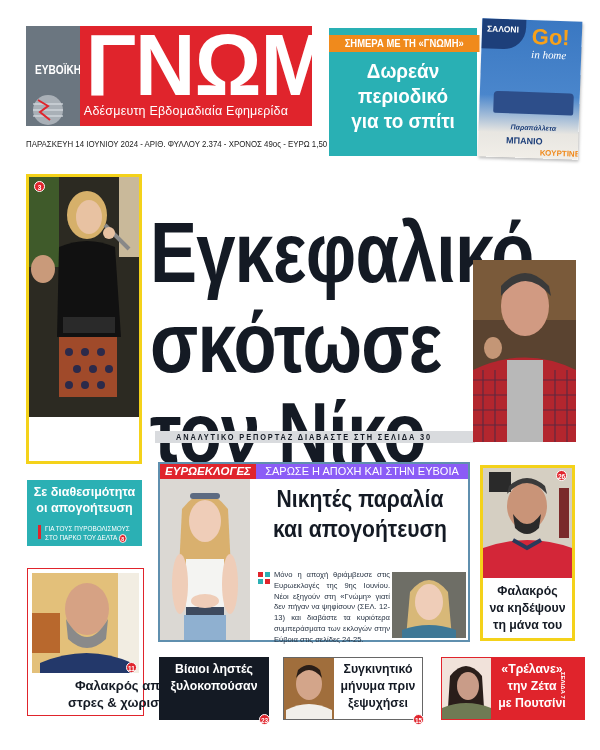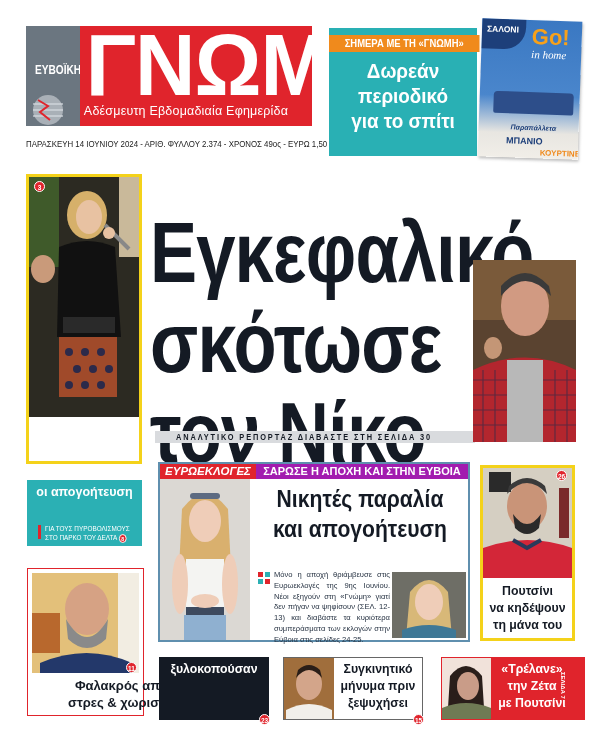--- a/index.html
+++ b/index.html
@@ -44,21 +44,21 @@
 
   
   #police-box { left: 27px; top: 480px; width: 115px; height: 66px; background: #2bb0b4; }
   #police-title { left: 27px; top: 484px; width: 115px; color: #fff; font-weight: bold; font-size: 12.5px; line-height: 16px; text-align: center; }
   #police-bar { left: 38px; top: 525px; width: 3px; height: 14px; background: #e0242c; }
   #police-sub { left: 45px; top: 524px; width: 100px; color: #fff; font-size: 7.5px; line-height: 9px; transform: scaleX(0.85); transform-origin: left top; white-space: nowrap; }
 
   
   #euro-box { left: 158px; top: 462px; width: 312px; height: 180px; border: 2px solid #5f8fae; background: #fff; }
   #euro-tag { left: 160px; top: 464px; width: 96px; height: 15px; background: #e0242c; color: #fff; font-weight: bold; font-style: italic; font-size: 11.5px; line-height: 15px; text-align: center; white-space: nowrap; }
-  #euro-strap { left: 256px; top: 464px; width: 212px; height: 15px; background: #a21caf; color: #fff; font-weight: bold; font-size: 11px; line-height: 15px; text-align: center; white-space: nowrap; }
+  #euro-strap { left: 256px; top: 464px; width: 212px; height: 15px; background: #8b5cf6; color: #fff; font-weight: normal; font-size: 11px; line-height: 15px; text-align: center; white-space: nowrap; }
   #euro-girl-photo { left: 160px; top: 479px; width: 90px; height: 161px; background: linear-gradient(180deg,#dedcd8 0%,#d4d1cc 100%); overflow: hidden; }
   #euro-headline { left: 252px; top: 484px; width: 216px; font-weight: bold; font-size: 24px; line-height: 30px; text-align: center; color: #141a24; transform: scaleX(0.88); }
   #euro-icon { left: 258px; top: 572px; width: 12px; height: 12px; }
   #euro-body { left: 274px; top: 570px; width: 116px; font-size: 7.6px; line-height: 10.8px; color: #263242; text-align: justify; }
   #euro-girl2-photo { left: 392px; top: 572px; width: 74px; height: 66px; background: linear-gradient(180deg,#717068 0%,#5b5d58 40%,#3f6f8a 80%,#367396 100%); overflow: hidden; }
 
   
   #mourn-card { left: 480px; top: 465px; width: 95px; height: 176px; border: 3px solid #f4d21a; background: #fff; }
   #mourn-photo { left: 483px; top: 468px; width: 89px; height: 110px; background: linear-gradient(180deg,#d7d1c5 0%,#b7a896 50%,#d8283a 70%,#cf2234 100%); overflow: hidden; }
   #mourn-caption { left: 483px; top: 583px; width: 89px; font-weight: bold; font-size: 12.3px; line-height: 17px; text-align: center; color: #141a24; }
@@ -175,20 +175,21 @@
         <line x1="10" y1="110" x2="10" y2="182"></line>
         <line x1="22" y1="110" x2="22" y2="182"></line>
         <line x1="82" y1="110" x2="82" y2="182"></line>
         <line x1="94" y1="110" x2="94" y2="182"></line>
       </g>
   </svg>
 </div>
 
 <div class="abs" id="police-box"></div>
 <div class="abs" id="police-title">
+  <div>Σε διαθεσιμότητα</div>
   <div>οι απογοήτευση</div>
 </div>
 <div class="abs" id="police-bar"></div>
 <div class="abs" id="police-sub">
   <div>ΓΙΑ ΤΟΥΣ ΠΥΡΟΒΟΛΙΣΜΟΥΣ</div>
   <div><span>ΣΤΟ ΠΑΡΚΟ ΤΟΥ ΔΕΛΤΑ</span> <span class="page-badge" style="display:inline-block;width:9px;height:9px;line-height:9px;font-size:6px;vertical-align:middle;">8</span></div>
 </div>
 
 <div class="abs" id="euro-box"></div>
 <div class="abs" id="euro-tag">ΕΥΡΩΕΚΛΟΓΕΣ</div>
@@ -235,21 +236,21 @@
     <rect x="76" y="20" width="10" height="50" fill="#7a2a2a"></rect>
     <ellipse cx="44" cy="38" rx="20" ry="24" fill="#c99478"></ellipse>
     <path d="M24 26 Q44 4 64 26 L62 18 Q44 2 26 18 Z" fill="#3a3a3a"></path>
     <path d="M30 46 Q44 66 58 46 L56 60 Q44 72 32 60 Z" fill="#2a2a2a"></path>
     <path d="M0 80 Q44 64 89 80 L89 110 L0 110 Z" fill="#d32638"></path>
     <path d="M30 72 L44 80 L58 72" stroke="#2a3a5a" stroke-width="4" fill="none"></path>
   </svg>
 </div>
 <div class="abs page-badge" style="left:556px;top:470px;">26</div>
 <div class="abs" id="mourn-caption">
-  <div>Πουτσίνι</div>
+  <div>Φαλακρός</div>
   <div>να κηδέψουν</div>
   <div>τη μάνα του</div>
 </div>
 
 <div class="abs" id="bald-card"></div>
 <div class="abs" id="bald-photo">
   <svg width="107" height="100" viewBox="0 0 107 100">
     <rect width="107" height="100" fill="#e3c07a"></rect>
     <rect x="0" y="40" width="28" height="40" fill="#b8682d"></rect>
     <rect x="86" y="0" width="21" height="100" fill="#f2ede2"></rect>
@@ -259,20 +260,21 @@
   </svg>
 </div>
 <div class="abs page-badge" style="left:126px;top:662px;">11</div>
 <div class="abs" id="bald-caption">
   <div>Φαλακρός από</div>
   <div>στρες &amp; χωρισμό</div>
 </div>
 
 <div class="abs" id="robbers-box"></div>
 <div class="abs" id="robbers-text">
+  <div>Βίαιοι ληστές</div>
   <div>ξυλοκοπούσαν</div>
 </div>
 <div class="abs page-badge" style="left:259px;top:714px;">23</div>
 
 <div class="abs" id="message-box"></div>
 <div class="abs" id="message-photo">
   <svg width="50" height="61" viewBox="0 0 50 61">
     <rect width="50" height="61" fill="#a06e3c"></rect>
     <ellipse cx="25" cy="26" rx="13" ry="16" fill="#d3a58a"></ellipse>
     <path d="M12 20 Q25 4 38 20 L36 12 Q25 2 14 12 Z" fill="#2a1e18"></path>

